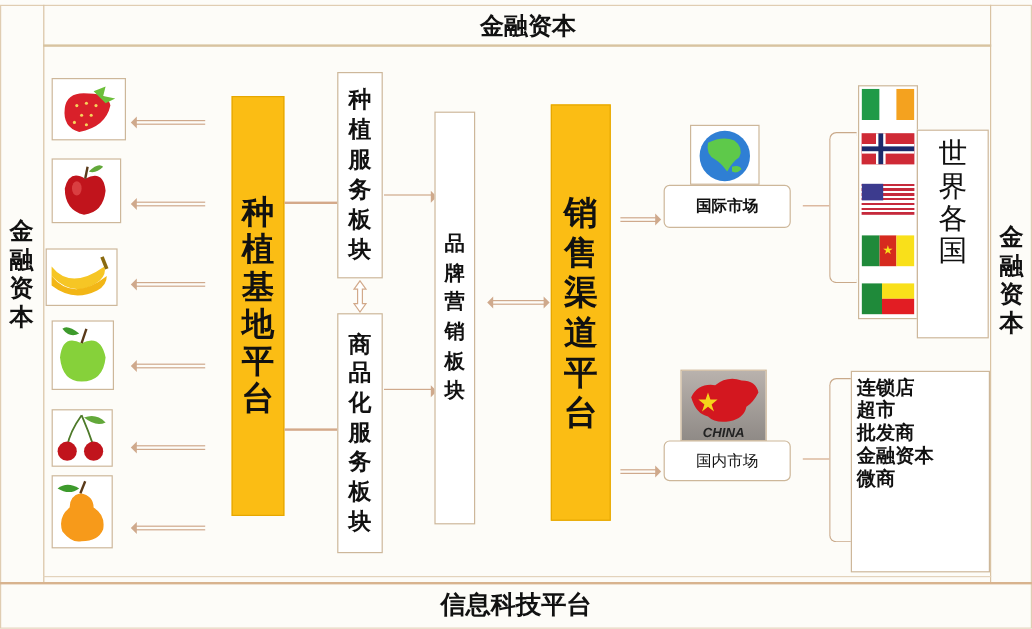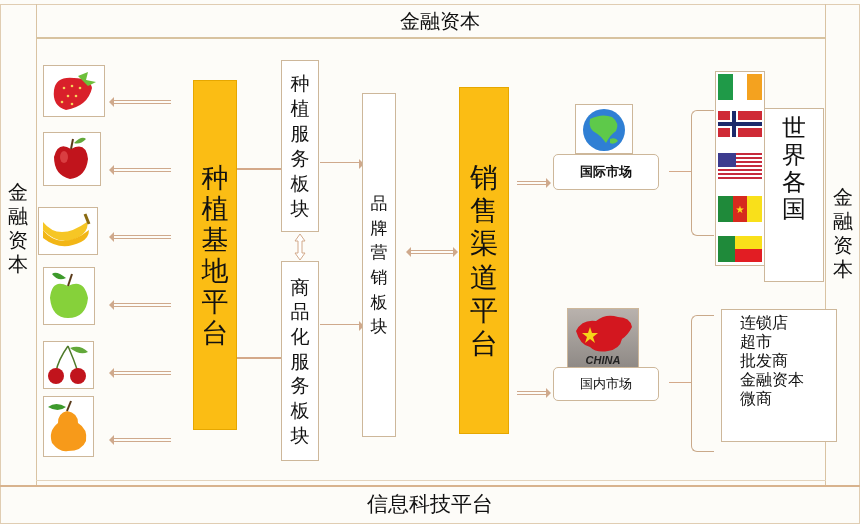--- a/index.html
+++ b/index.html
@@ -1,20 +1,20 @@
 <!DOCTYPE html>
 <html><head>
 <meta charset="utf-8">
 <style>
   html, body { margin:0; padding:0; }
   body { width:860px; height:524px; background:#fdfcf8; position:relative; overflow:hidden;
          font-family:"DejaVu Sans", sans-serif; color:#111; }
   .abs { position:absolute; box-sizing:border-box; }
   .frame-line { border:1px solid #d9c3a3; }
-  .bold { font-weight:normal; }
+  .bold { font-weight:bold; }
   .vtext { display:flex; flex-direction:column; align-items:center; justify-content:center; line-height:1.2; }
   .vtext span { display:block; }
   .box { background:#fff; border:1px solid #cdb79a; }
   .yellow { background:#fbbd14; border:1px solid #e6a700; }
   .arrow { position:absolute; height:4px; border-top:1px solid #cfa98c; border-bottom:1px solid #cfa98c; box-sizing:border-box; }
   .arrow.left::before { content:""; position:absolute; left:-4px; top:-4px; border-right:5px solid #cfa98c; border-top:5px solid transparent; border-bottom:5px solid transparent; }
   .arrow.right::after { content:""; position:absolute; right:-4px; top:-4px; border-left:5px solid #cfa98c; border-top:5px solid transparent; border-bottom:5px solid transparent; }
   .line { position:absolute; background:#d4a98a; height:2px; }
   .fruit { position:absolute; background:#fff; border:1px solid #cdb79a; }
   .market { position:absolute; background:#fff; border:1px solid #cdb79a; border-radius:5px;
@@ -228,19 +228,19 @@
   <div style="position:absolute;left:17px;top:50%;width:27px;height:50%;background:#e21d23"></div>
 </div>
 
 <div class="abs box vtext" style="left:764px;top:108px;width:60px;height:174px;justify-content:flex-start;padding-top:6px;font-size:24px;line-height:1.12;">
   <span>世</span>
   <span>界</span>
   <span>各</span>
   <span>国</span>
 </div>
 
-<div class="abs box bold" style="left:709px;top:309px;width:116px;height:133px;padding:4px 0 0 18px;font-size:16px;line-height:1.18;margin-left:12px;">
+<div class="abs box bold" style="left:709px;top:309px;width:116px;height:168px;padding:4px 0 0 4px;font-size:16px;line-height:1.18;">
   <div>连锁店</div>
   <div>超市</div>
   <div>批发商</div>
   <div>金融资本</div>
   <div>微商</div>
 </div>
 
 </body></html>

